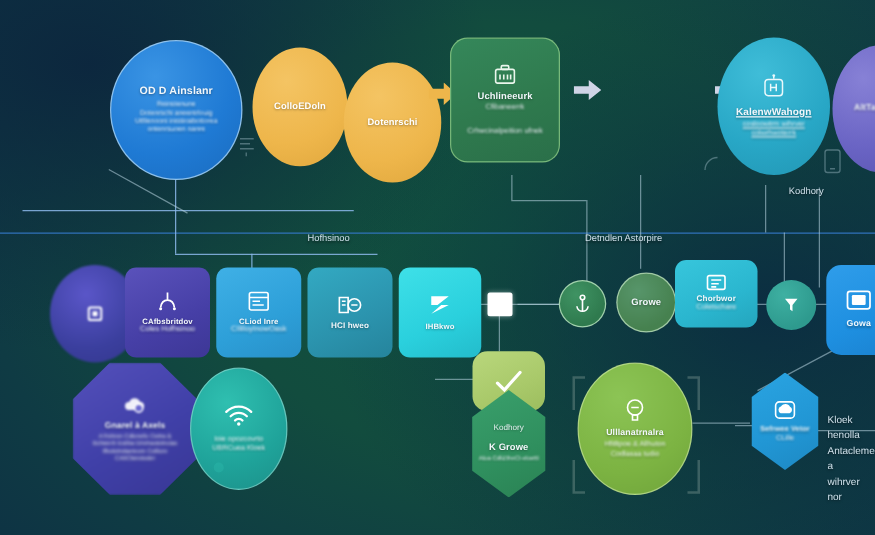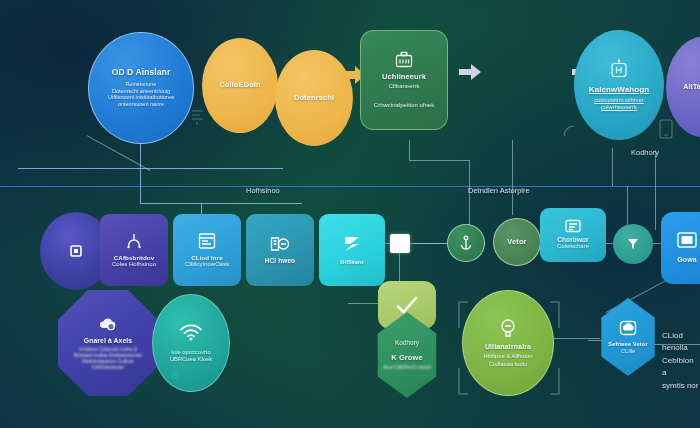--- a/index.html
+++ b/index.html
@@ -259,21 +259,21 @@
     <div class="ico">
       <svg width="14" height="16" viewBox="0 0 14 16" fill="none" stroke="#fff" stroke-width="1.3">
         <circle cx="7" cy="3" r="1.8"></circle>
           <path d="M7 5v9"></path>
           <path d="M2.5 10A4.5 4.5 0 0 0 7 14a4.5 4.5 0 0 0 4.5-4"></path>
       </svg>
     </div>
   </div>
 
   <div class="node ell blur1" style="left:493px;top:218px;width:48px;height:48px;background:radial-gradient(circle at 36% 30%, #57956a 0%, #46814f 70%);border:1px solid rgba(200,232,200,.7);">
-    <div class="ttl" style="font-size:7.5px;">Vetor</div>
+    <div class="ttl" style="font-size:7.5px;">Growe</div>
   </div>
 
   <div class="node rrect-sm blur1" style="left:540px;top:208px;width:66px;height:54px;background:linear-gradient(155deg,#37c6dc 0%,#2ab6cf 60%,#24a5bd 100%);">
     <div class="ico" style="margin-bottom:3px;">
       <svg width="18" height="14" viewBox="0 0 18 14" fill="none" stroke="#fff" stroke-width="1.3">
         <rect x="2" y="1.5" width="14" height="11" rx="1.5"></rect>
           <path d="M5 5h8M5 8h6M5 10.5h4"></path>
       </svg>
     </div>
     <div class="ttl" style="font-size:6.5px;">Chorbwor</div>
@@ -343,18 +343,18 @@
       <svg width="20" height="18" viewBox="0 0 20 18" fill="none" stroke="#fff" stroke-width="1.3">
         <rect x="2.5" y="2.5" width="15" height="13" rx="3"></rect>
         <path d="M6.5 11.5a3 3 0 0 1 .4-5.6A4.2 4.2 0 0 1 14 6.3a2.8 2.8 0 0 1-.3 5.2z" fill="#fff" stroke="none"></path>
       </svg>
     </div>
     <div class="ttl blur2" style="font-size:5.8px;">Sefrwee Vetor</div>
     <div class="sub blur2" style="font-size:5.8px;">CLille</div>
   </div>
 
   <div class="freetext blur1" style="left:662px;top:330px;font-size:8px;line-height:1.55;">
-    <div>CLiod henolla</div>
-    <div>Ceblbion a</div>
-    <div>symtis nor</div>
+    <div>Kloek henolla</div>
+    <div>Antacleme a</div>
+    <div>wihrver nor</div>
   </div>
 
 </div>
 
 </body></html>

